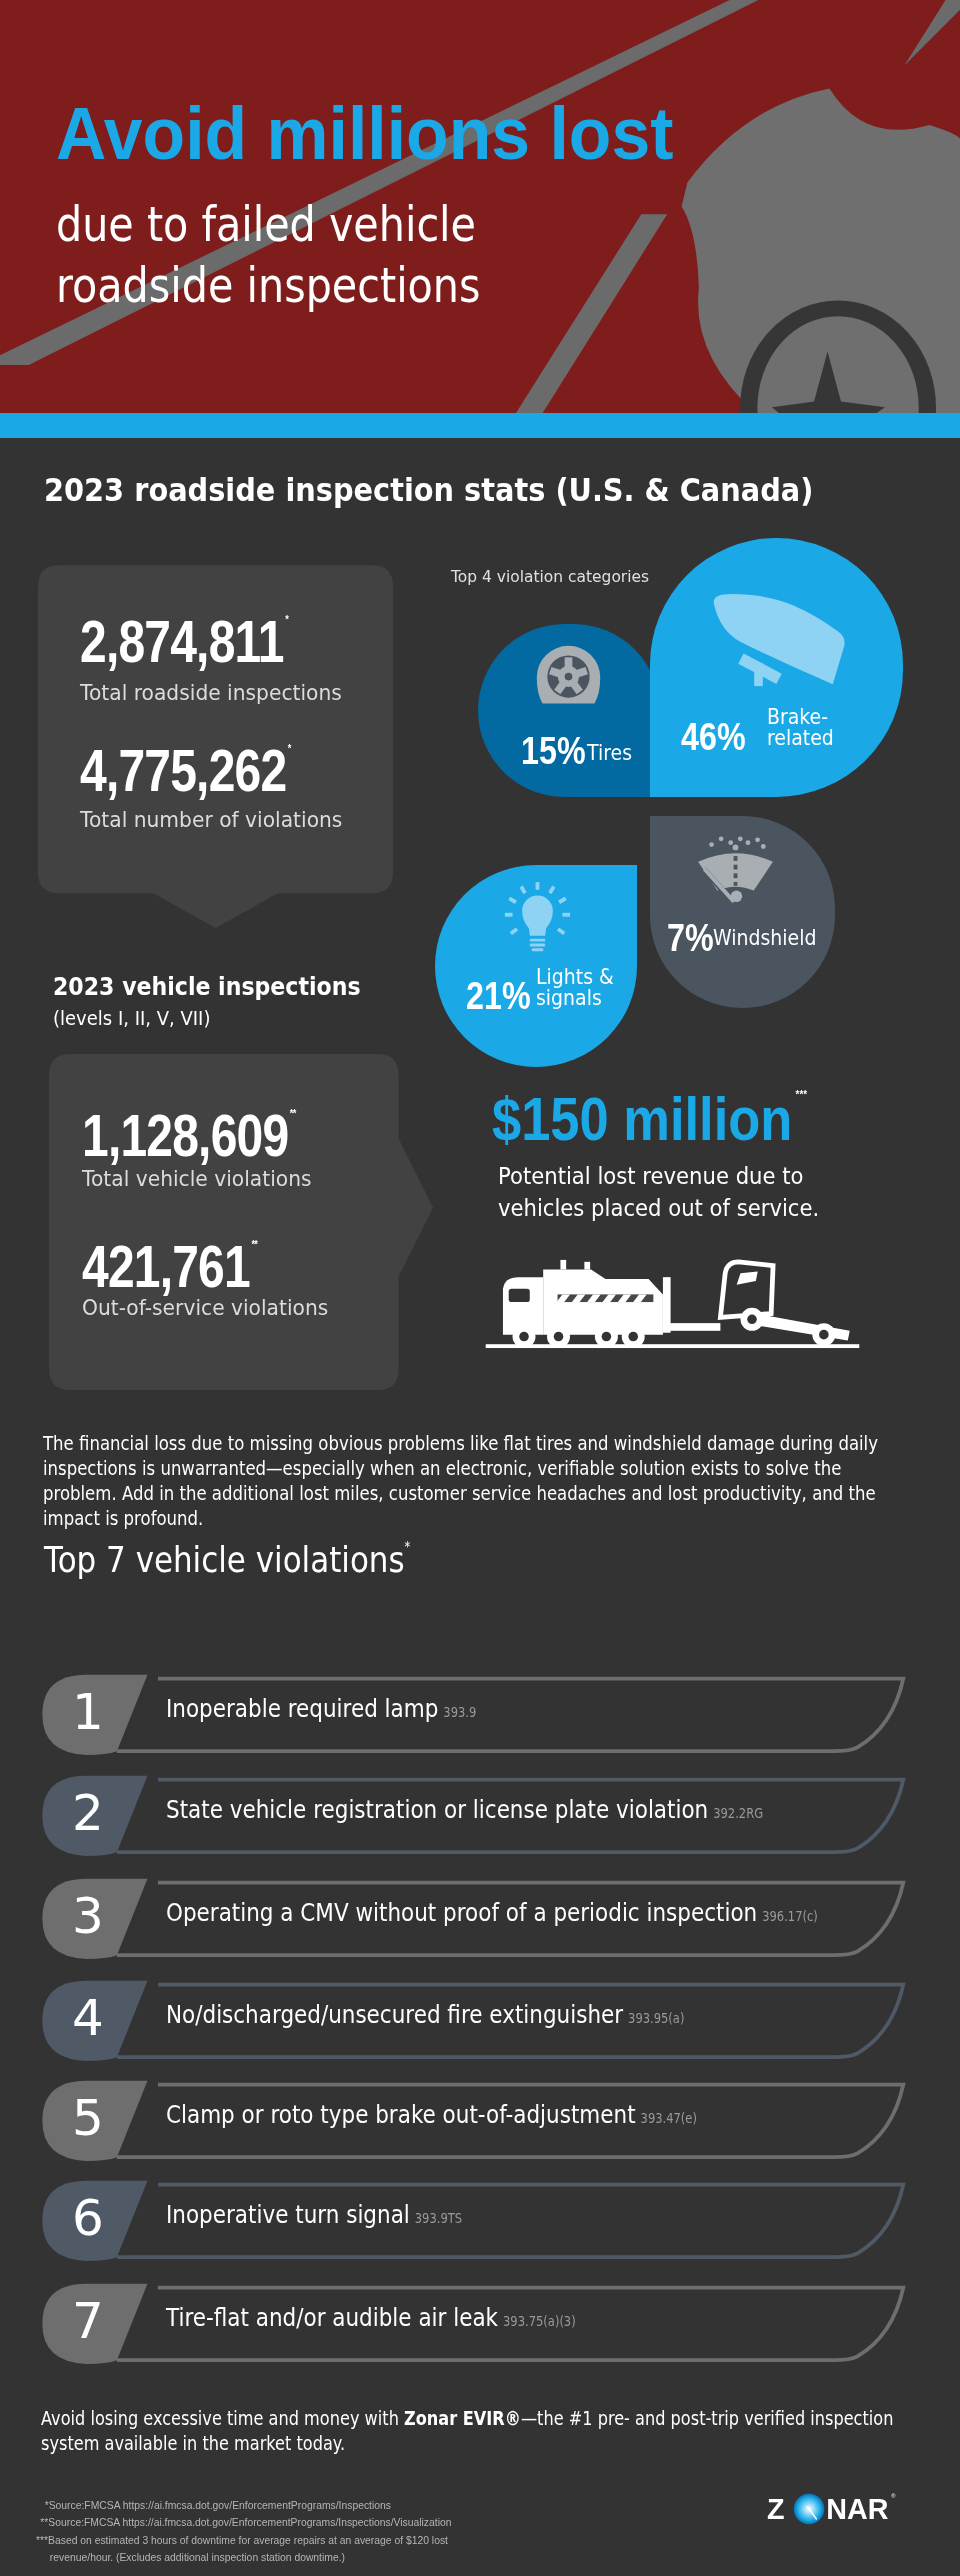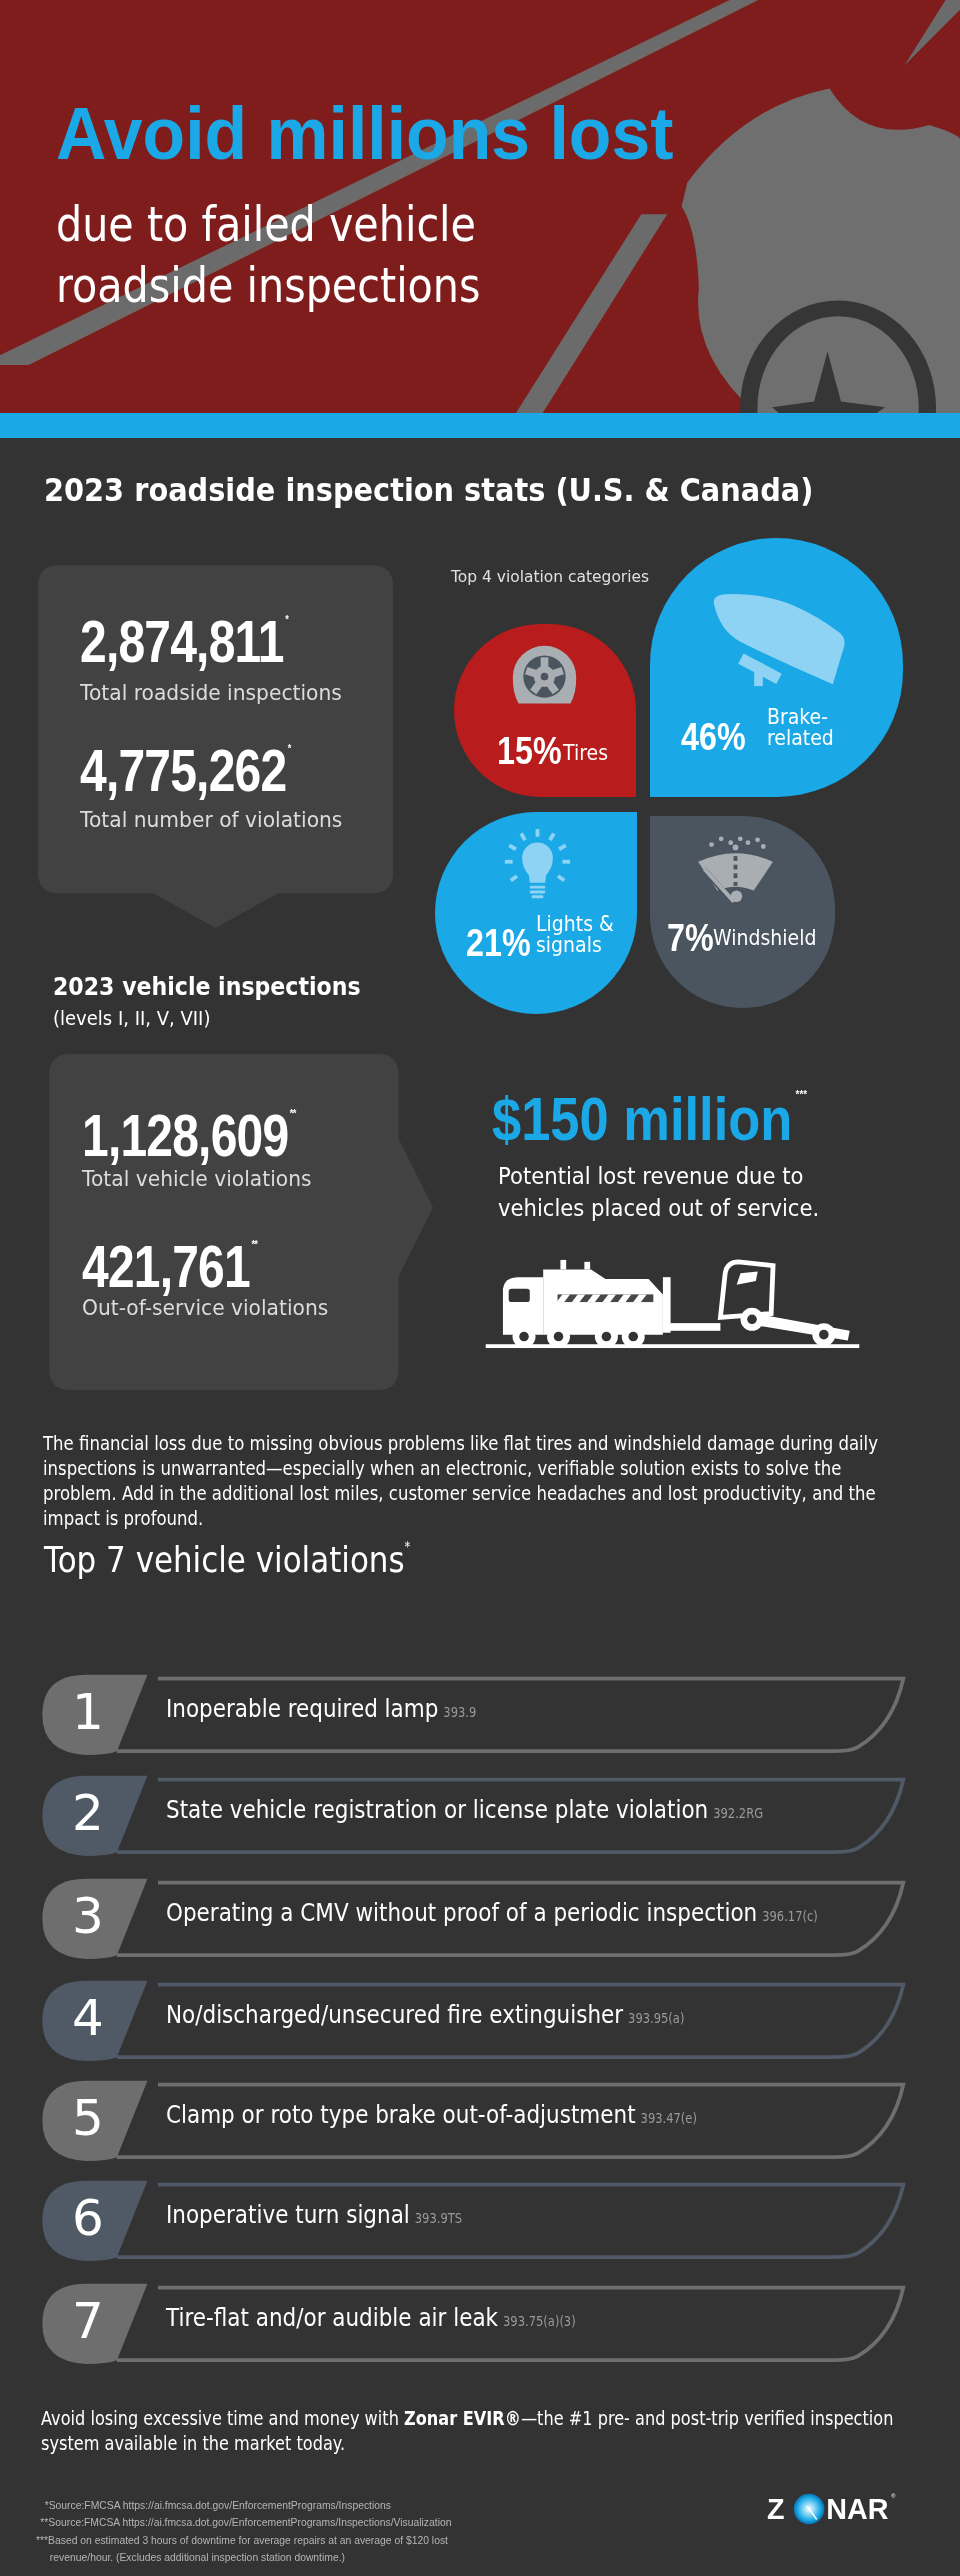--- a/index.html
+++ b/index.html
@@ -79,21 +79,21 @@
 <svg class="abs" style="left:38px;top:565px;" width="357" height="365" viewBox="0 0 372 380">
   <path d="M 22 0 L 348 0 Q 370 0 370 22 L 370 320 Q 370 342 348 342 L 250 342 L 185 378 L 120 342 L 22 342 Q 0 342 0 320 L 0 22 Q 0 0 22 0 Z" fill="#424242"></path>
 </svg>
 <div class="big-num" style="left:80px;top:612px;"><span>2,874,811</span><sup>*</sup></div>
 <div class="stat-label" style="left:80px;top:680px;">Total roadside inspections</div>
 <div class="big-num" style="left:80px;top:741px;"><span>4,775,262</span><sup>*</sup></div>
 <div class="stat-label" style="left:80px;top:807px;">Total number of violations</div>
 
 <div class="cat-caption">Top 4 violation categories</div>
 
-<div class="petal" style="left:454px;top:624px;width:182px;height:173px;background:#b91c1c;border-radius:91px 91px 0 91px;">
+<div class="petal" style="left:478px;top:624px;width:182px;height:173px;background:#0369a1;border-radius:91px 91px 0 91px;">
   <svg class="abs" style="left:53px;top:16.3px;" width="75" height="75" viewBox="0 0 78 78">
     <path d="M 6 39 A 33 33 0 1 1 72 39 Q 72 56 66 66 L 12 66 Q 6 56 6 39 Z" fill="#a9aeb3"></path>
     <circle cx="39" cy="38" r="22" fill="#4a5560"></circle>
     <g fill="#a9aeb3">
       <circle cx="39" cy="38" r="11"></circle>
       <rect x="35" y="18" width="8" height="12"></rect>
       <rect x="35" y="18" width="8" height="12" transform="rotate(72 39 38)"></rect>
       <rect x="35" y="18" width="8" height="12" transform="rotate(144 39 38)"></rect>
       <rect x="35" y="18" width="8" height="12" transform="rotate(216 39 38)"></rect>
       <rect x="35" y="18" width="8" height="12" transform="rotate(288 39 38)"></rect>
@@ -110,21 +110,21 @@
     <rect x="33" y="62" width="45" height="12" transform="rotate(28 33 62)" fill="#8fd3f4"></rect>
     <rect x="44" y="72" width="9" height="24" fill="#8fd3f4"></rect>
   </svg>
   <div class="petal-pct" style="left:31px;top:180px;">46%</div>
   <div class="petal-lbl" style="left:117px;top:169px;">
     <div>Brake-</div>
     <div>related</div>
   </div>
 </div>
 
-<div class="petal" style="left:435px;top:812px;width:202px;height:202px;background:#1aa9e6;border-radius:101px 0 101px 101px;">
+<div class="petal" style="left:435px;top:865px;width:202px;height:202px;background:#1aa9e6;border-radius:101px 0 101px 101px;">
   <svg class="abs" style="left:67px;top:17.3px;" width="71" height="77" viewBox="0 0 74 80">
     <g fill="#8fd3f4">
       <path d="M 37 14 A 16 16 0 0 1 53 30 Q 53 40 46 48 L 45 56 L 29 56 L 28 48 Q 21 40 21 30 A 16 16 0 0 1 37 14 Z"></path>
       <rect x="29" y="59" width="16" height="3" rx="1"></rect>
       <rect x="29" y="64" width="16" height="3" rx="1"></rect>
       <rect x="31" y="69" width="12" height="3" rx="1"></rect>
       <rect x="35" y="0" width="4" height="8"></rect>
       <rect x="35" y="0" width="4" height="8" transform="rotate(30 37 34)"></rect>
       <rect x="35" y="0" width="4" height="8" transform="rotate(60 37 34)"></rect>
       <rect x="35" y="0" width="4" height="8" transform="rotate(90 37 34)"></rect>

